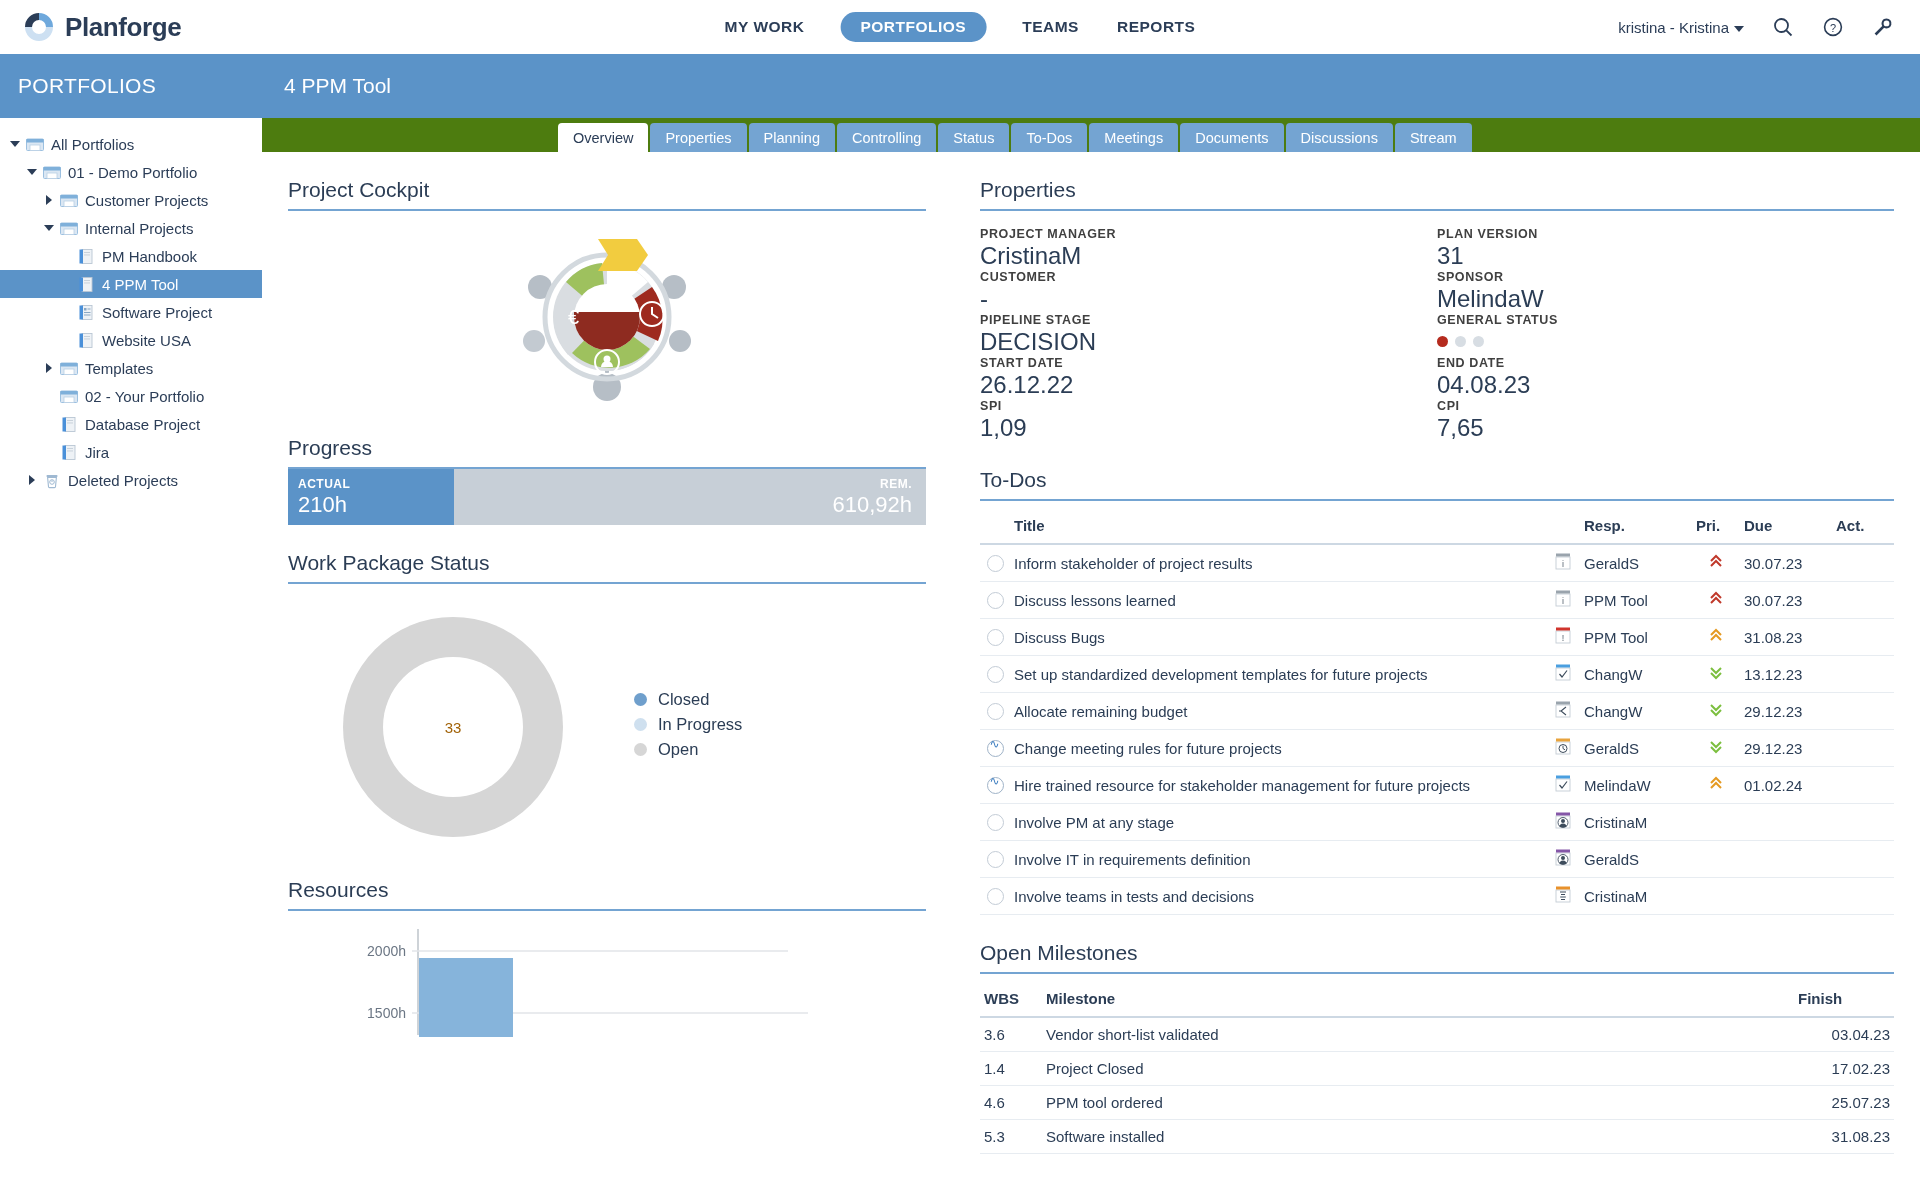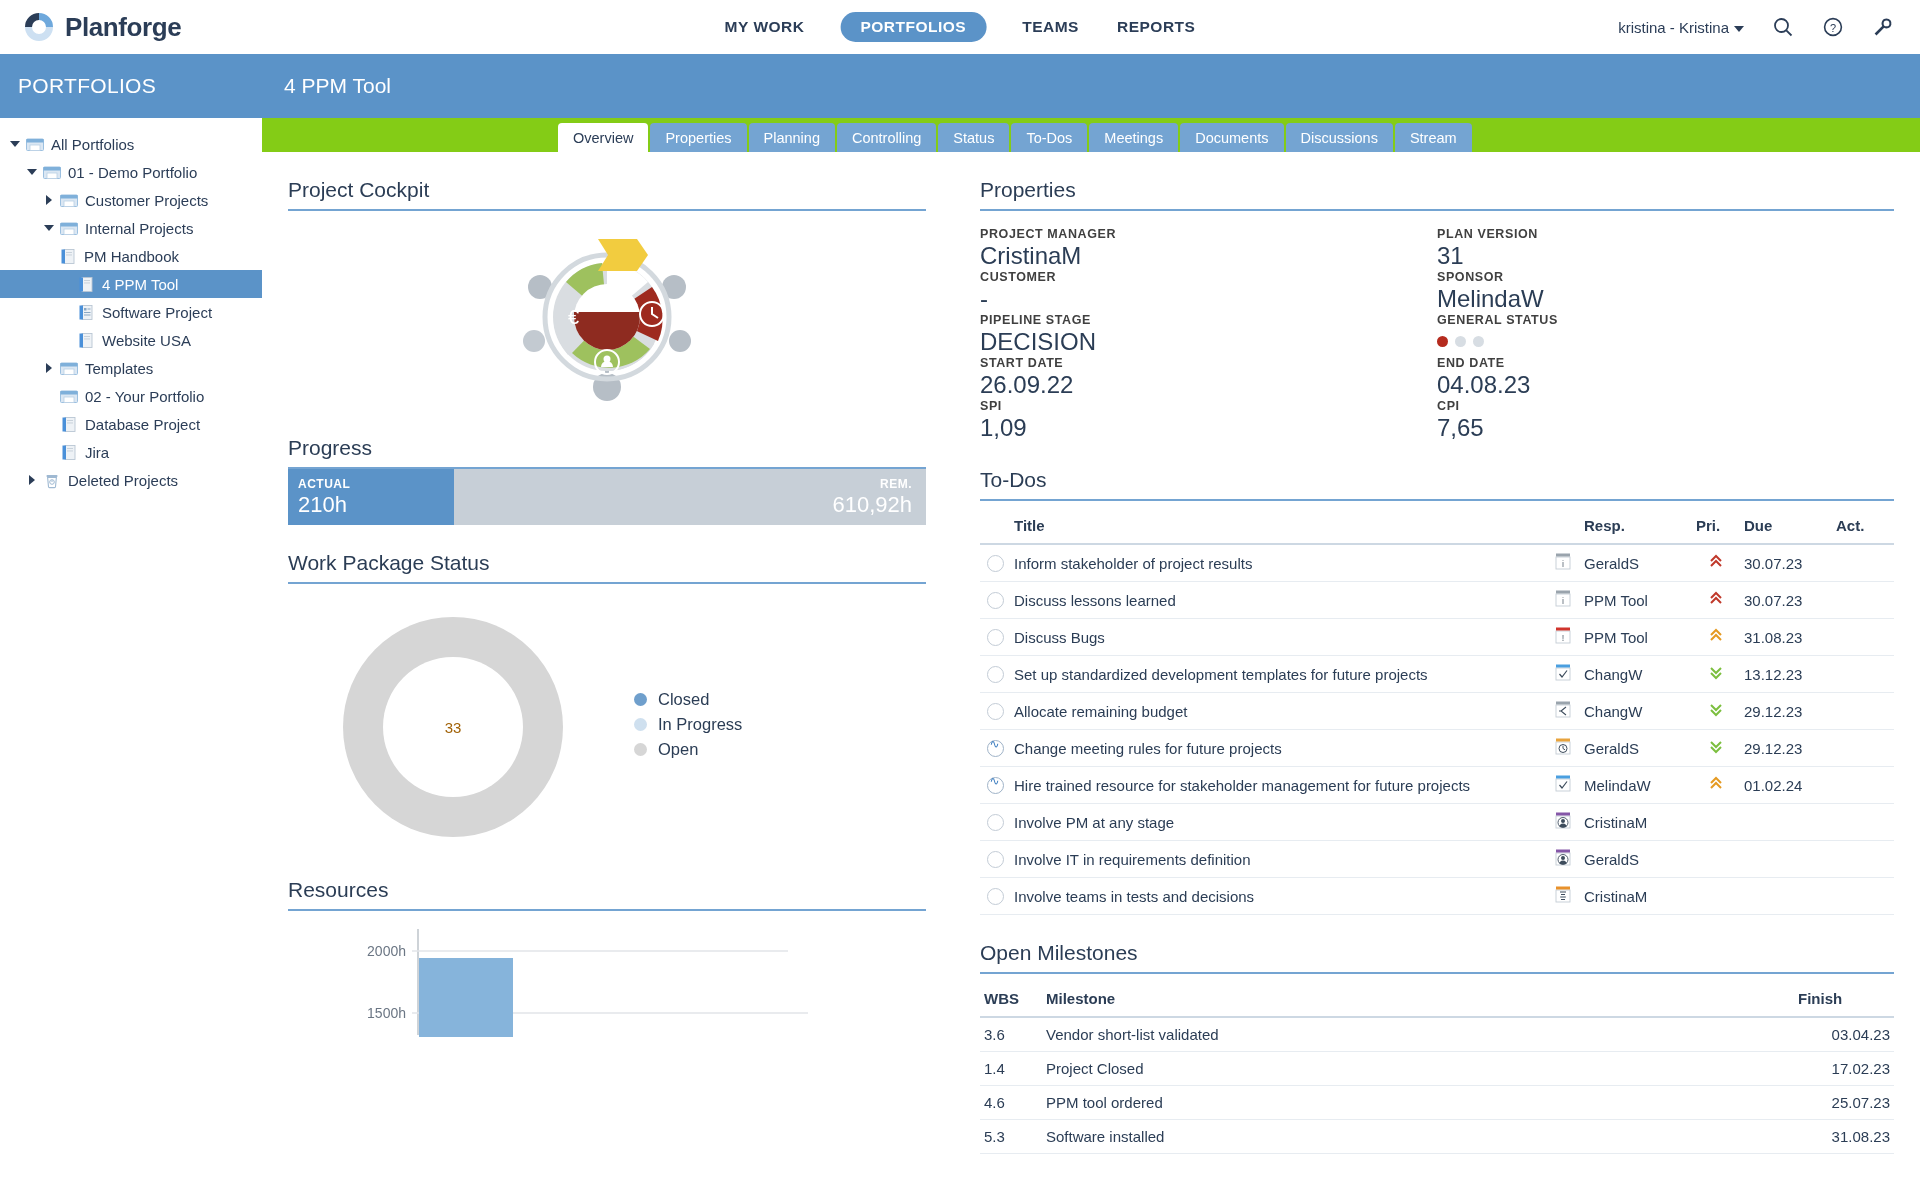--- a/index.html
+++ b/index.html
@@ -73,21 +73,21 @@
   .tree-label { padding-left: 5px; }
 
   
   .content { flex: 1; background: #ffffff; display: flex; flex-direction: column; min-width: 0; }
   .proj-header {
     height: 64px; background: #5b93c8; color: #fff;
     display: flex; align-items: center; padding-left: 22px;
     font-size: 21px;
   }
   .tabbar {
-    height: 34px; background: #84cc16;
+    height: 34px; background: #4d7c0f;
     display: flex; align-items: flex-end; padding-left: 296px;
   }
   .tab {
     height: 29px; padding: 0 15px; display: flex; align-items: center;
     font-size: 14.5px; color: #ffffff; cursor: pointer;
     border-radius: 4px 4px 0 0; margin-right: 2px; white-space: nowrap;
     background: #74a4d2;
   }
   .tab.active { background: #ffffff; color: #2b3d57; }
 
@@ -272,21 +272,21 @@
           </span>
           <span class="tree-icon">
             <svg width="18" height="15" viewBox="0 0 18 15">
               <rect x="0.5" y="2" width="17" height="11.5" rx="1" fill="#dbe7f3" stroke="#9cc0e0" stroke-width="1"></rect>
               <rect x="0.5" y="2" width="17" height="3.5" fill="#7fb0da"></rect>
               <rect x="4" y="8" width="10" height="5.5" fill="#ffffff" stroke="#b9cfe4" stroke-width="0.8"></rect>
             </svg>
           </span>
           <span class="tree-label">Internal Projects</span>
         </div>
-        <div class="tree-row" style="padding-left: 39px;">
+        <div class="tree-row" style="padding-left: 57px;">
           <span class="tw"></span>
           <span class="tree-icon">
             <svg width="16" height="17" viewBox="0 0 16 17">
               <rect x="4" y="1.5" width="10" height="14" fill="#eef2f6" stroke="#b9c6d3" stroke-width="0.9"></rect>
               <rect x="1.5" y="1.5" width="3.5" height="14" fill="#4a90d9"></rect>
               <rect x="6" y="4" width="6" height="0.9" fill="#c4ced8"></rect>
               <rect x="6" y="6.5" width="6" height="0.9" fill="#c4ced8"></rect>
             </svg>
           </span>
           <span class="tree-label">PM Handbook</span>
@@ -516,21 +516,21 @@
           <div class="sec-rule"></div>
           <div class="props">
             <div class="props-col" id="props-left">
                 <div class="prop-k">PROJECT MANAGER</div>
                 <div class="prop-v">CristinaM</div>
                 <div class="prop-k">CUSTOMER</div>
                 <div class="prop-v">-</div>
                 <div class="prop-k">PIPELINE STAGE</div>
                 <div class="prop-v">DECISION</div>
                 <div class="prop-k">START DATE</div>
-                <div class="prop-v">26.09.22</div>
+                <div class="prop-v">26.12.22</div>
                 <div class="prop-k">SPI</div>
                 <div class="prop-v">1,09</div>
               </div>
             <div class="props-col" id="props-right">
                 <div class="prop-k">PLAN VERSION</div>
                 <div class="prop-v">31</div>
                 <div class="prop-k">SPONSOR</div>
                 <div class="prop-v">MelindaW</div>
                 <div class="prop-k">GENERAL STATUS</div>
                 <div class="status-dots">

